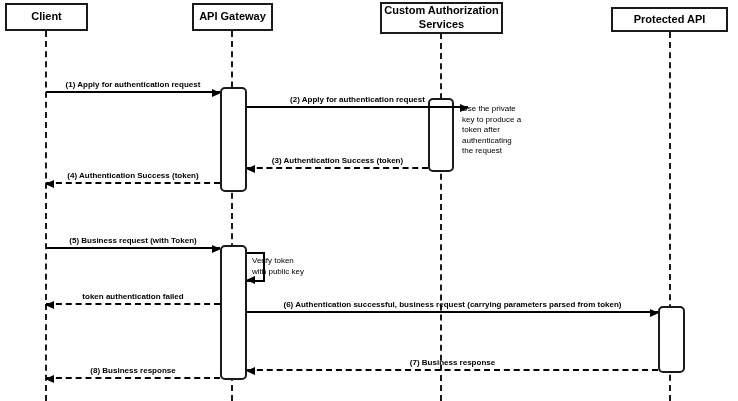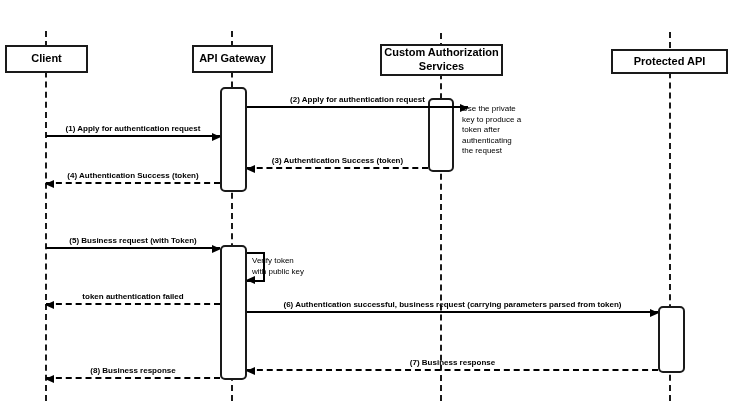--- a/index.html
+++ b/index.html
@@ -7,21 +7,20 @@
     position:relative;width:738px;height:401px;background:#ffffff;
     font-family:"Liberation Sans","DejaVu Sans",sans-serif;color:#000;
     overflow:hidden;
   }
   
   .pbox{
     position:absolute;box-sizing:border-box;background:#fff;
     border:2px solid #1a1a1a;display:flex;align-items:center;justify-content:center;
     font-weight:bold;font-size:11px;line-height:1.25;text-align:center;white-space:pre;
     z-index:5;
-    margin-top:42px;
   }
   
   .lifeline{
     position:absolute;width:0;border-left:2px dashed #1a1a1a;z-index:1;
   }
   
   .act{
     position:absolute;box-sizing:border-box;background:#fff;
     border:2px solid #1a1a1a;border-radius:5px;z-index:3;
   }
@@ -70,21 +69,21 @@
   <div class="pbox" style="left:380px;top:2px;width:123px;height:32px;">
     <span>Custom Authorization
 Services</span>
   </div>
 
   <div class="act" style="left:220px;top:87px;width:27px;height:105px;"></div>
   <div class="act" style="left:428px;top:98px;width:26px;height:74px;"></div>
   <div class="act" style="left:220px;top:245px;width:27px;height:135px;"></div>
   <div class="act" style="left:658px;top:306px;width:27px;height:67px;"></div>
 
-  <div class="msg" style="left:46px;top:77px;width:174px;margin-top:44px;">
+  <div class="msg" style="left:46px;top:77px;width:174px;">
     <div class="msg-label">(1) Apply for authentication request</div>
     <div class="msg-line solid">
       <div class="ah ah-r"></div>
     </div>
   </div>
 
   <div class="msg" style="left:247px;top:92px;width:181px;padding-left:40px;">
     <div class="msg-label">(2) Apply for authentication request</div>
     <div class="msg-line solid">
       <div class="ah ah-r"></div>

